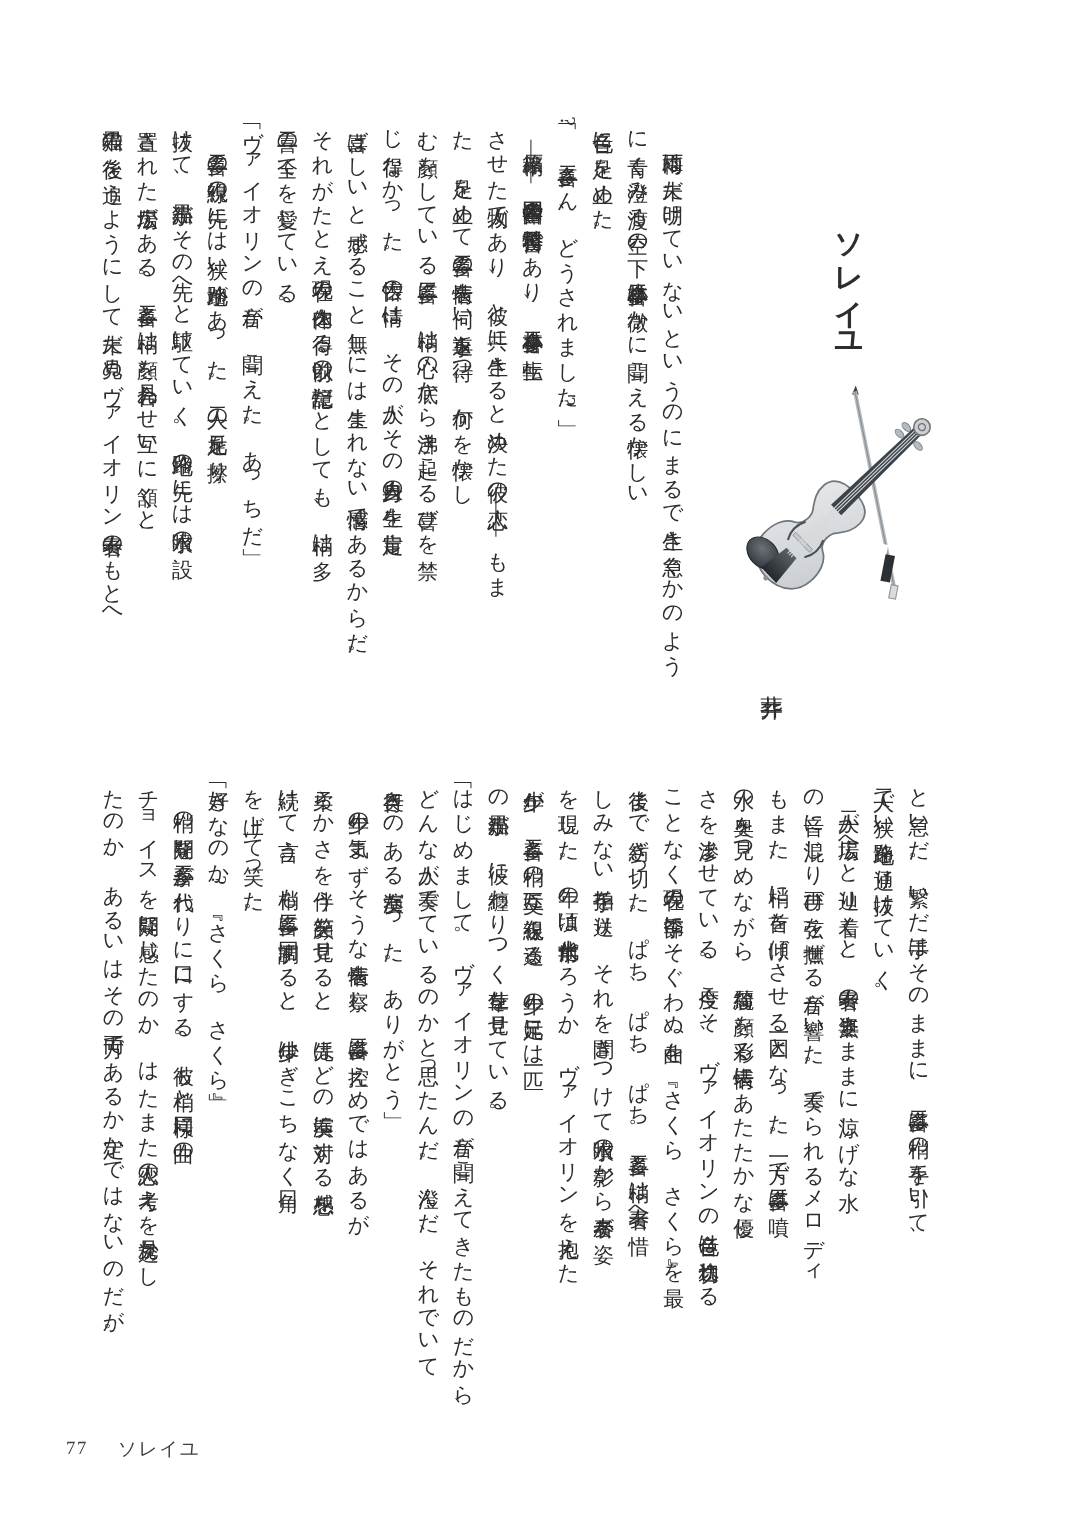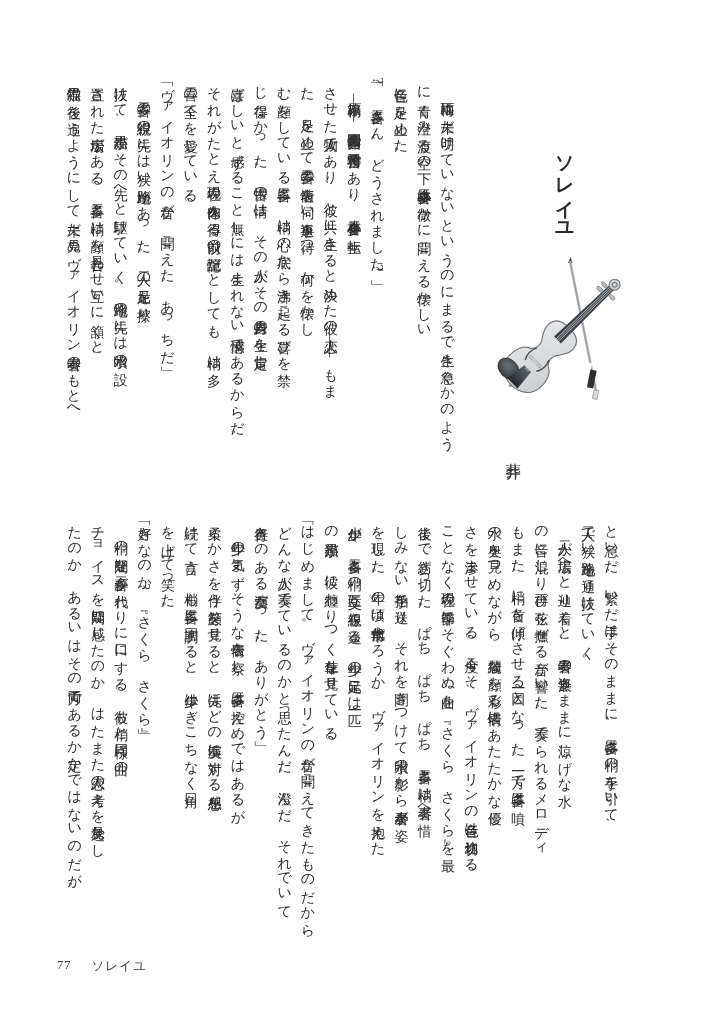--- a/index.html
+++ b/index.html
@@ -54,21 +54,21 @@
     white-space: nowrap;
     color: #2d2d2d;
   }
   .violin-wrap {
     position: absolute;
     top: 254px; left: 495px;
     width: 140px; height: 164px;
   }
   .footer {
     position: absolute;
-    top: 958px; left: 57px;
+    top: 958px; left: 44px;
     display: inline-flex;
     gap: 20px;
     font-size: 12.5px;
     letter-spacing: 1px;
     color: #3d3d3d;
   }
 </style>
 </head>
 <body>
 

